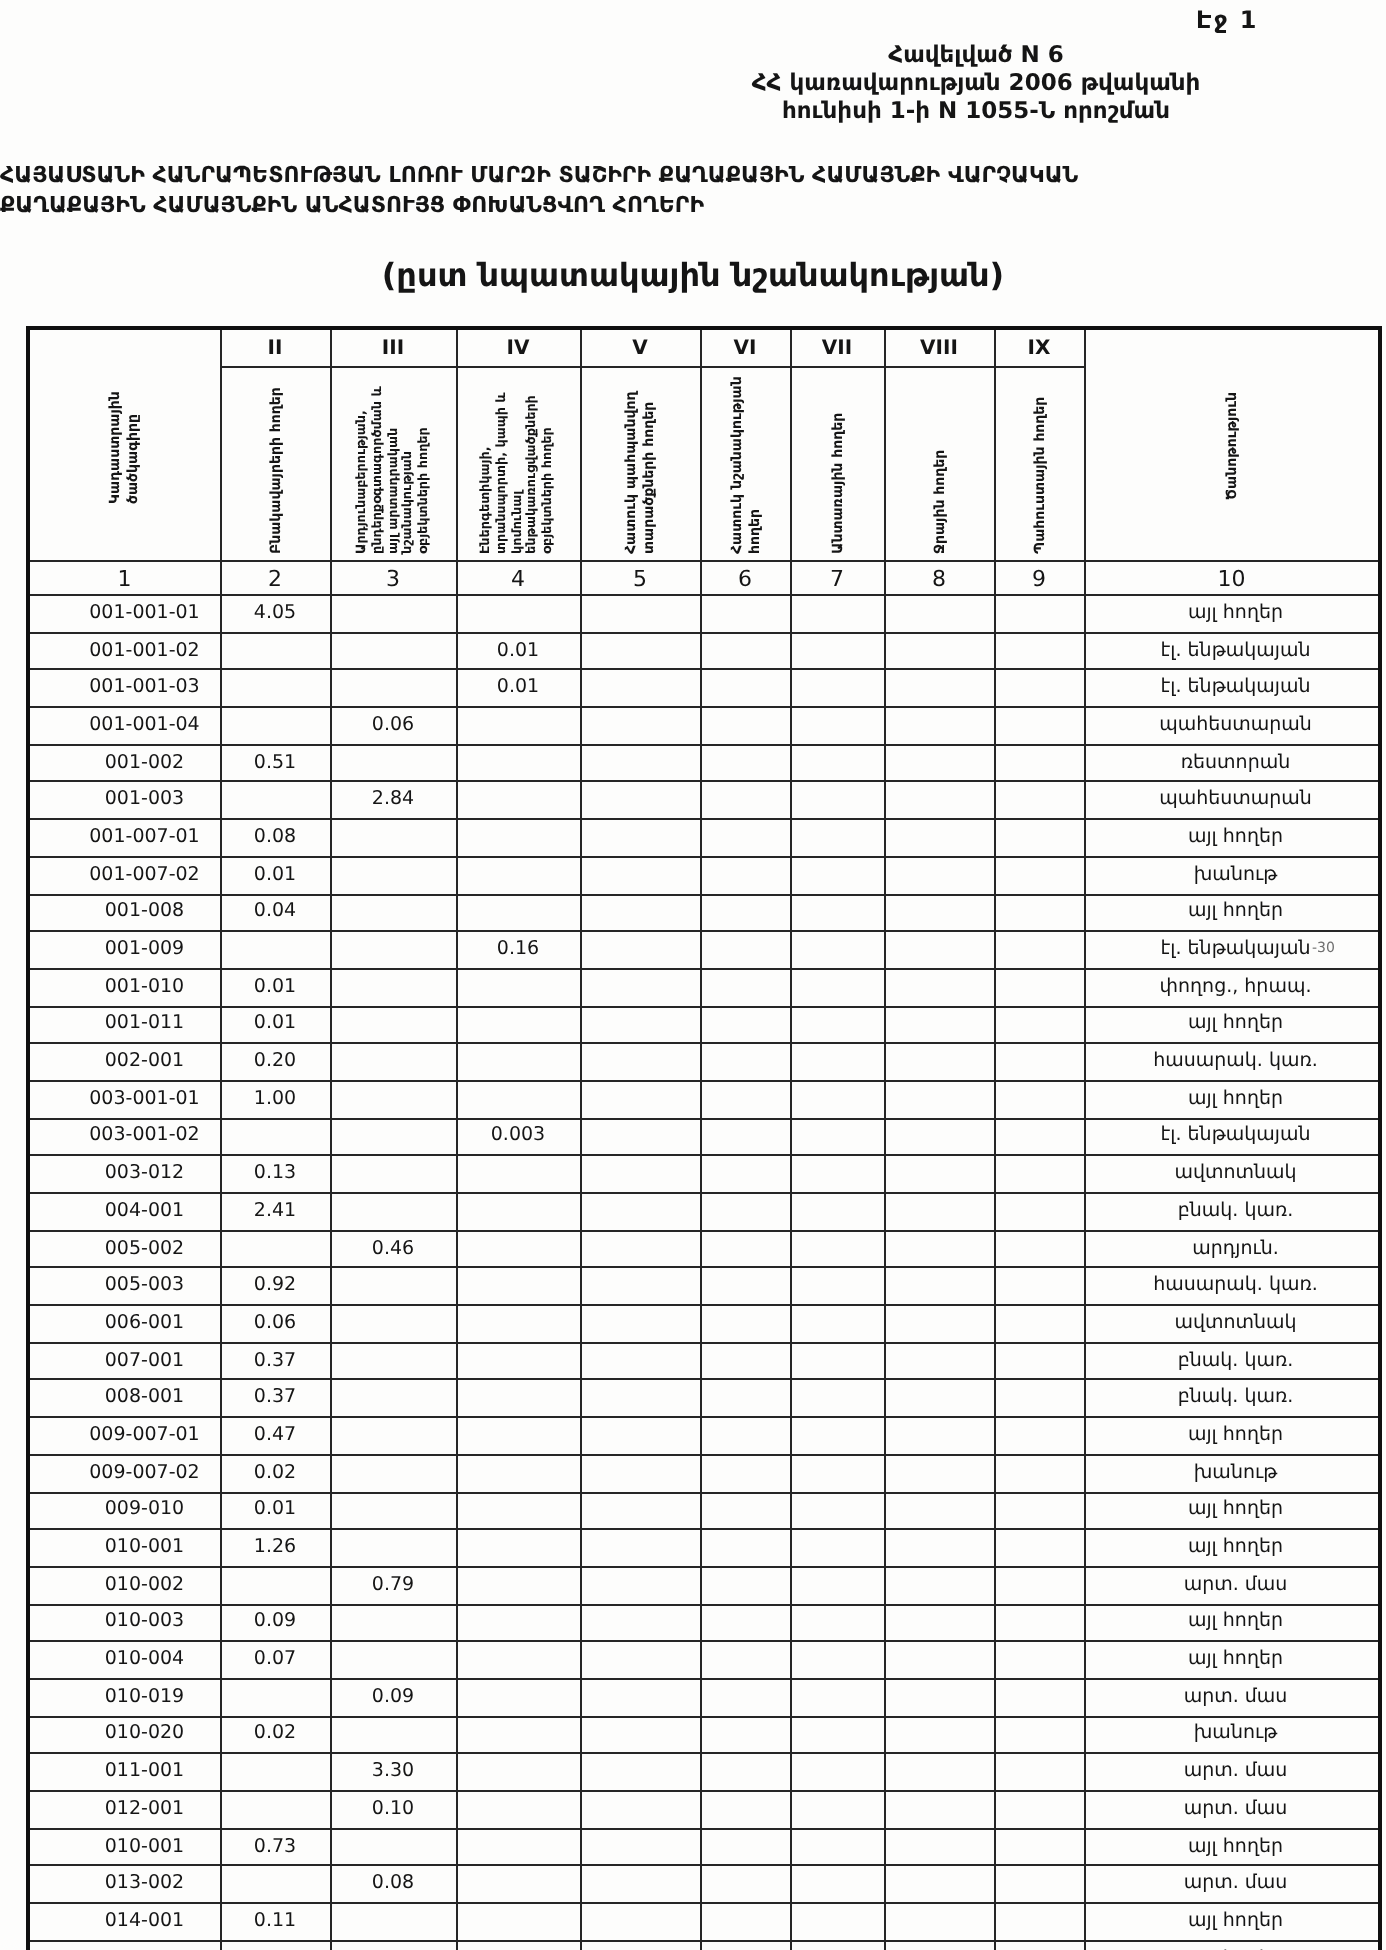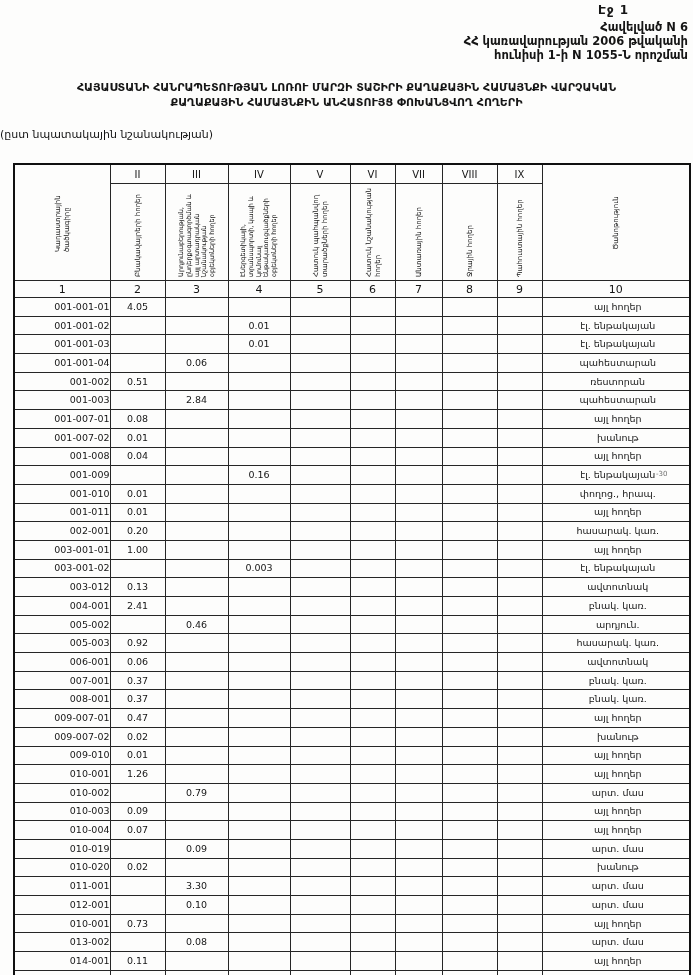--- a/index.html
+++ b/index.html
@@ -1,44 +1,44 @@
 <!DOCTYPE html>
 <html><head>
 <meta charset="utf-8">
 <style>
   html,body{margin:0;padding:0;background:#e8e8e8;}
   .page{width:693px;height:975px;background:#fdfdfc;position:relative;margin:0 auto;
         font-family:"DejaVu Sans",sans-serif;color:#151515;overflow:hidden;}
   
   .page-label{position:absolute;top:3px;left:598px;font-weight:bold;font-size:12px;letter-spacing:1px;}
-  .decree{position:absolute;top:20px;left:288px;width:400px;text-align:right;
+  .decree{position:absolute;top:20px;left:288px;width:400px;text-align:center;
           font-weight:bold;font-size:11.5px;line-height:14px;}
   .list-title{position:absolute;top:65px;left:0;width:693px;text-align:center;
               font-weight:bold;font-size:13px;letter-spacing:2px;}
-  .doc-title{position:absolute;top:81px;left:0;width:693px;text-align:center;
+  .doc-title{position:absolute;top:81px;left:0;width:693px;
              font-weight:bold;font-size:11px;line-height:14.5px;}
-  .doc-subtitle{position:absolute;top:128px;left:0;width:693px;
-                font-size:11px;font-weight:normal;}
+  .doc-subtitle{position:absolute;top:128px;left:0;width:693px;text-align:center;
+                font-size:16px;font-weight:bold;}
   
   table{position:absolute;left:13px;top:163px;border-collapse:collapse;table-layout:fixed;
         width:676px;border:2px solid #101010;}
   th,td{border:1px solid #262626;padding:0;overflow:hidden;}
-  thead th{font-weight:normal;}
+  thead th{font-weight:bold;}
   .r-roman th{height:18px;font-size:10px;text-align:center;vertical-align:middle;}
   .r-rot th{height:96px;}
   .r-nums td{height:16px;font-size:11px;text-align:center;vertical-align:middle;}
   .rot{position:relative;}
   .vtext{position:absolute;left:50%;top:50%;transform:translate(-50%,-50%) rotate(-90deg);
          font-size:7px;line-height:8.5px;text-align:left;white-space:normal;}
   .v1{width:58px;}          
   .vshort{width:90px;}      
   .vlong{width:90px;font-size:6.4px;line-height:7.8px;}
   .v10{width:120px;text-align:center;}
   tbody td{height:17.7px;font-size:9.5px;vertical-align:middle;line-height:10px;}
-  tbody td.code{text-align:right;padding-left:20px;}
+  tbody td.code{text-align:center;padding-left:20px;}
   tbody td.val{text-align:center;}
   tbody td.remark{text-align:center;padding-left:4px;}
   .margin-note{position:absolute;left:656px;top:470px;font-size:7px;color:#6f6f6f;}
 </style>
 </head>
 <body>
 
 <div class="page">
 
   <div class="page-label">Էջ 1</div>

